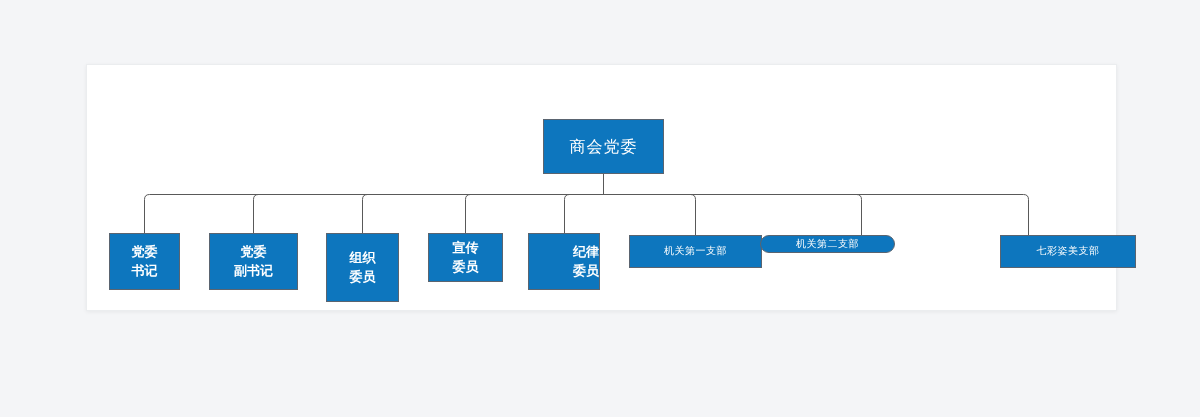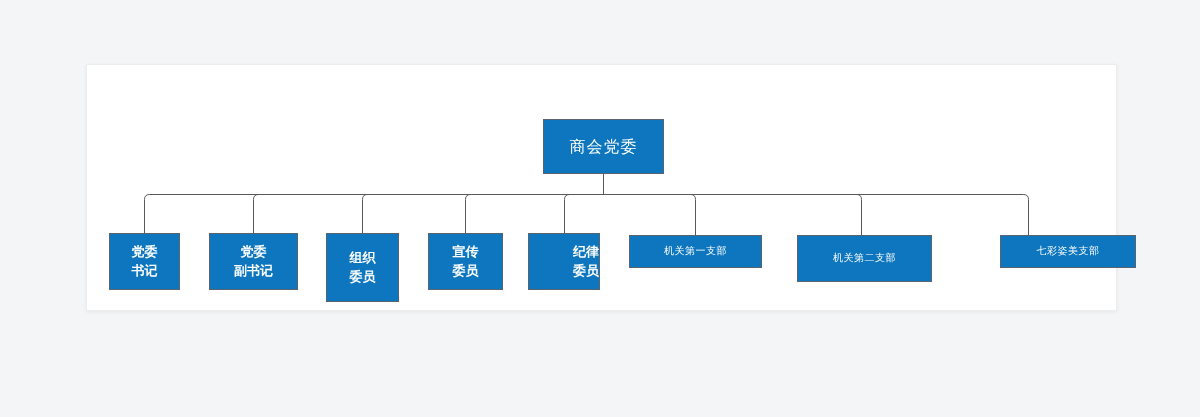--- a/index.html
+++ b/index.html
@@ -87,35 +87,35 @@
   <div class="node twoline" style="left:122px; top:168px; width:89px; height:57px;">
     <span>党委
 副书记</span>
   </div>
 
   <div class="node twoline" style="left:239px; top:168px; width:73px; height:69px;">
     <span>组织
 委员</span>
   </div>
 
-  <div class="node twoline" style="left:341px; top:168px; width:75px; height:57px;">
+  <div class="node twoline" style="left:341px; top:168px; width:75px; height:49px;">
     <span>宣传
 委员</span>
   </div>
 
   <div class="node twoline" style="left:441px; top:168px; width:72px; height:57px;justify-content:flex-end;">
     <span>纪律
 委员</span>
   </div>
 
   <div class="node oneline" style="left:542px; top:170px; width:133px; height:33px;">
     <span>机关第一支部</span>
   </div>
 
-  <div class="node oneline" style="left:710px; top:170px; width:135px; height:47px;">
+  <div class="node oneline" style="left:673px; top:170px; width:135px; height:18px;border-radius:14px;">
     <span>机关第二支部</span>
   </div>
 
   <div class="node oneline" style="left:873px; top:170px; width:136px; height:33px;margin-left:40px;">
     <span>七彩姿美支部</span>
   </div>
 
 </div>
 
 </body></html>

